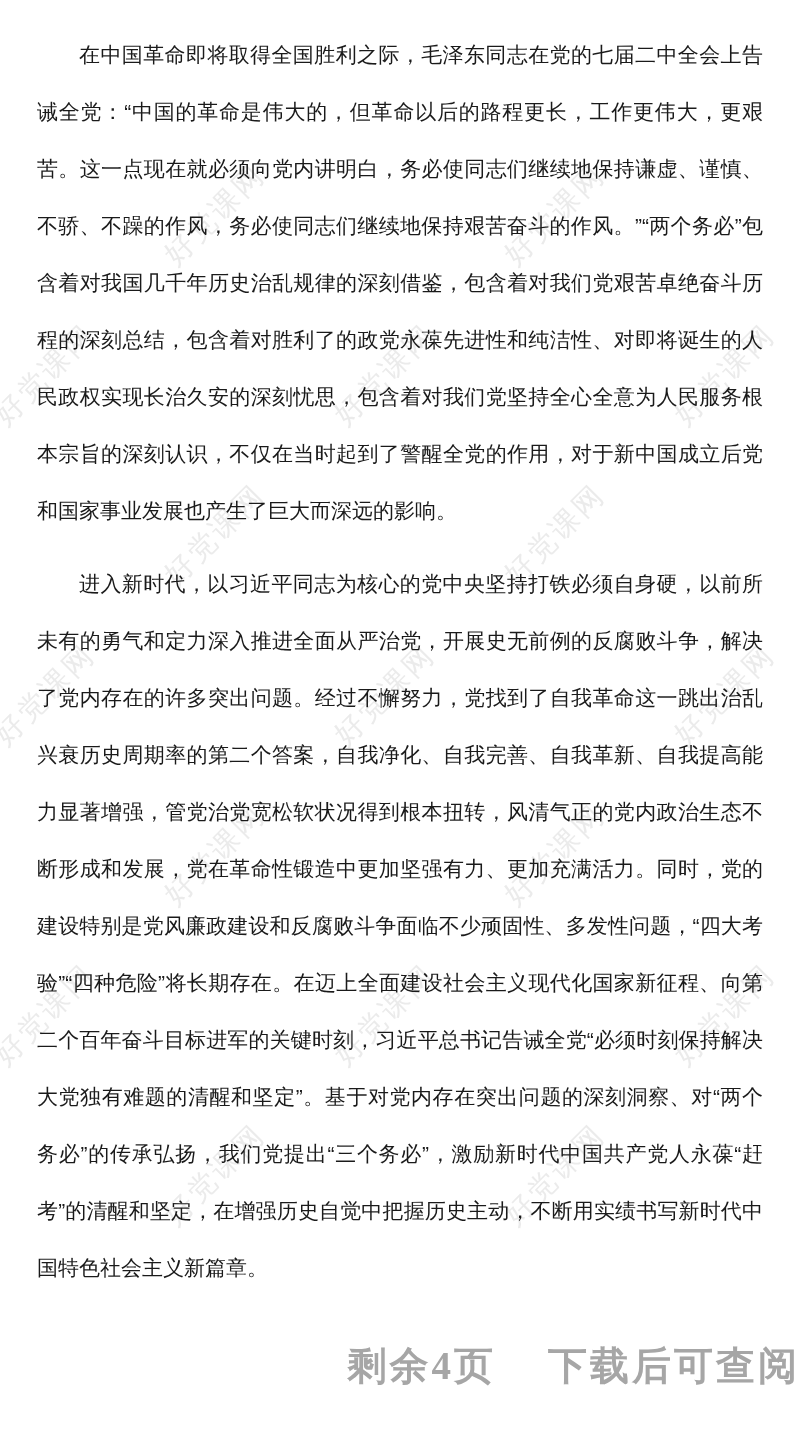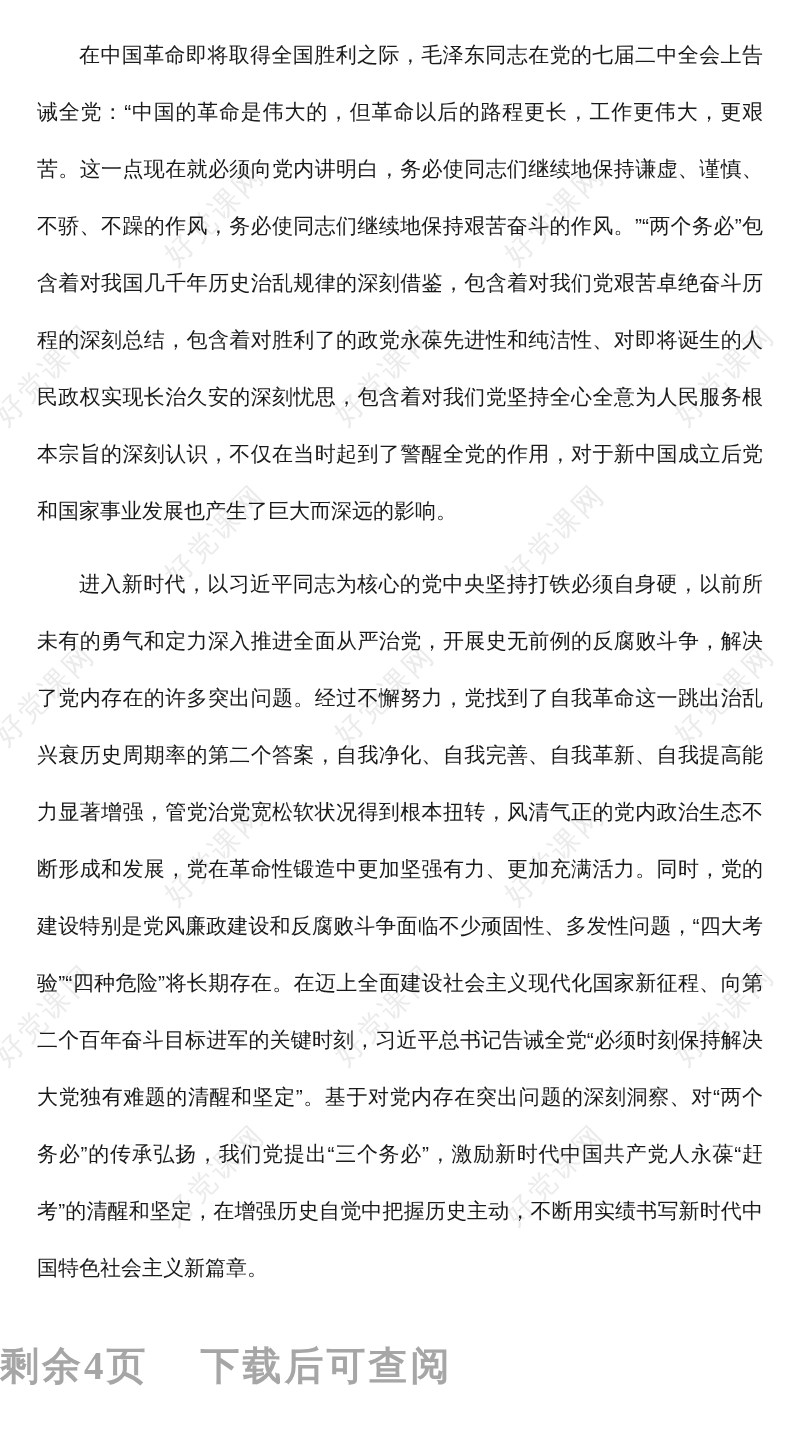--- a/index.html
+++ b/index.html
@@ -47,21 +47,21 @@
   }
   .content p + p {
     margin-top: 16px;
   }
   .footer-notice {
     position: absolute;
     z-index: 1;
     top: 1341px;
     left: 0;
     right: 0;
-    text-align: left;
+    text-align: right;
     color: var(--footer-color, #a6a6a6);
     font-family: "Liberation Serif", "DejaVu Serif", serif;
     font-weight: 700;
     font-size: 39px;
     letter-spacing: 3px;
     line-height: 50px;
     white-space: nowrap;
   }
   .footer-notice .hint {
     display: inline-block;

